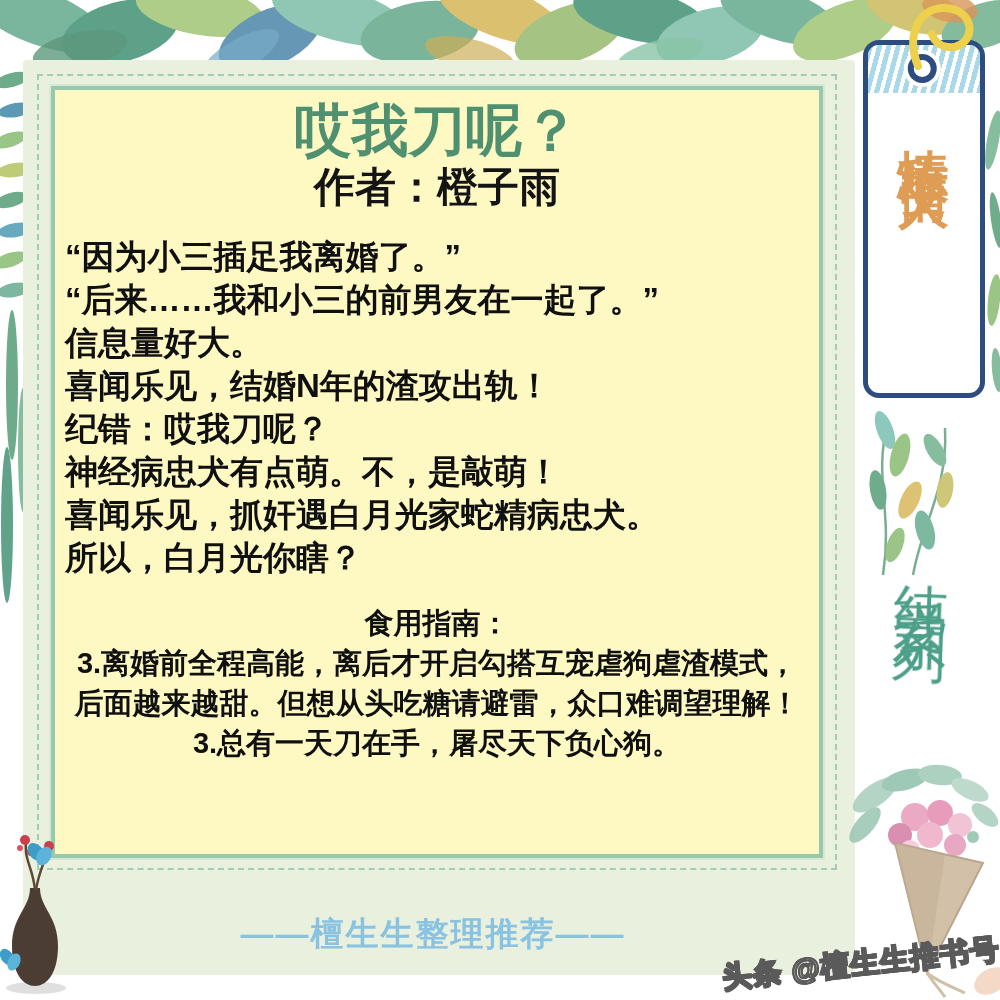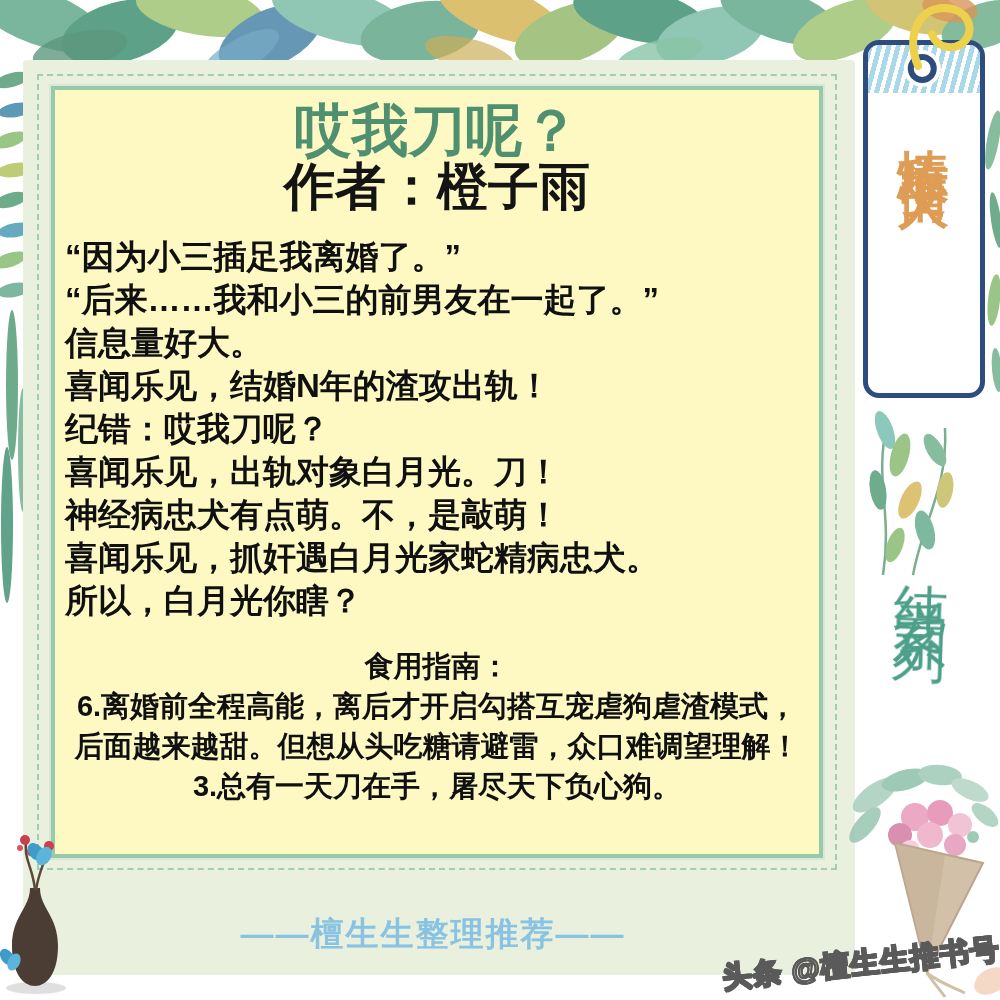--- a/index.html
+++ b/index.html
@@ -11,21 +11,21 @@
   .panel{position:absolute;left:23px;top:60px;width:832px;height:915px;background:#e9f1de;
          border-radius:4px;z-index:1;}
   .dashed-frame{position:absolute;left:14px;right:18px;top:14px;bottom:105px;
                 border:2px dashed #a3ccb6;}
   .white-box{position:absolute;left:28px;right:32px;top:26px;bottom:117px;background:#fef9c3;
              border:4px solid #97c9ad;box-shadow:0 0 0 2px #d9e8d6;
              padding:4px 10px;box-sizing:border-box;overflow:hidden;}
 
   .book-title{margin:6px 0 0;text-align:center;font-size:57px;line-height:62px;font-weight:bold;
               color:#4f9070;font-family:"Liberation Serif","DejaVu Serif",serif;}
-  .book-author{text-align:center;font-size:51px;line-height:50px;font-weight:bold;color:#141414;}
+  .book-author{text-align:center;font-size:41px;line-height:50px;font-weight:bold;color:#141414;}
   .intro{margin-top:23px;}
   .intro-line{font-size:33px;line-height:43px;font-weight:bold;color:#101010;}
   .guide{margin-top:24px;text-align:center;}
   .guide-line{font-size:29px;line-height:40px;font-weight:bold;color:#101010;}
 
   .panel-footer{position:absolute;left:0;right:12px;top:852px;text-align:center;
                 font-size:33px;font-weight:bold;color:#8ac2e2;letter-spacing:2px;}
 
   
   .bookmark{position:absolute;left:863px;top:40px;width:122px;height:358px;background:#ffffff;
@@ -142,28 +142,27 @@
     <div class="dashed-frame"></div>
     <div class="white-box">
       <div class="book-title">哎我刀呢？</div>
       <div class="book-author">作者：橙子雨</div>
       <div class="intro">
         <div class="intro-line">“因为小三插足我离婚了。”</div>
         <div class="intro-line">“后来……我和小三的前男友在一起了。”</div>
         <div class="intro-line">信息量好大。</div>
         <div class="intro-line">喜闻乐见，结婚N年的渣攻出轨！</div>
         <div class="intro-line">纪错：哎我刀呢？</div>
-        <div class="intro-line">喜闻乐见，出轨对象白月光。刀！</div>
         <div class="intro-line">神经病忠犬有点萌。不，是敲萌！</div>
         <div class="intro-line">喜闻乐见，抓奸遇白月光家蛇精病忠犬。</div>
         <div class="intro-line">所以，白月光你瞎？</div>
       </div>
       <div class="guide">
         <div class="guide-line">食用指南：</div>
-        <div class="guide-line">6.离婚前全程高能，离后才开启勾搭互宠虐狗虐渣模式，后面越来越甜。但想从头吃糖请避雷，众口难调望理解！</div>
+        <div class="guide-line">3.离婚前全程高能，离后才开启勾搭互宠虐狗虐渣模式，后面越来越甜。但想从头吃糖请避雷，众口难调望理解！</div>
         <div class="guide-line">3.总有一天刀在手，屠尽天下负心狗。</div>
       </div>
     </div>
     <div class="panel-footer">——檀生生整理推荐——</div>
   </div>
 
   <div class="bookmark">
     <div class="bookmark-hatch"></div>
     <div class="bookmark-hole"></div>
     <div class="bookmark-label">情敌变情人</div>

